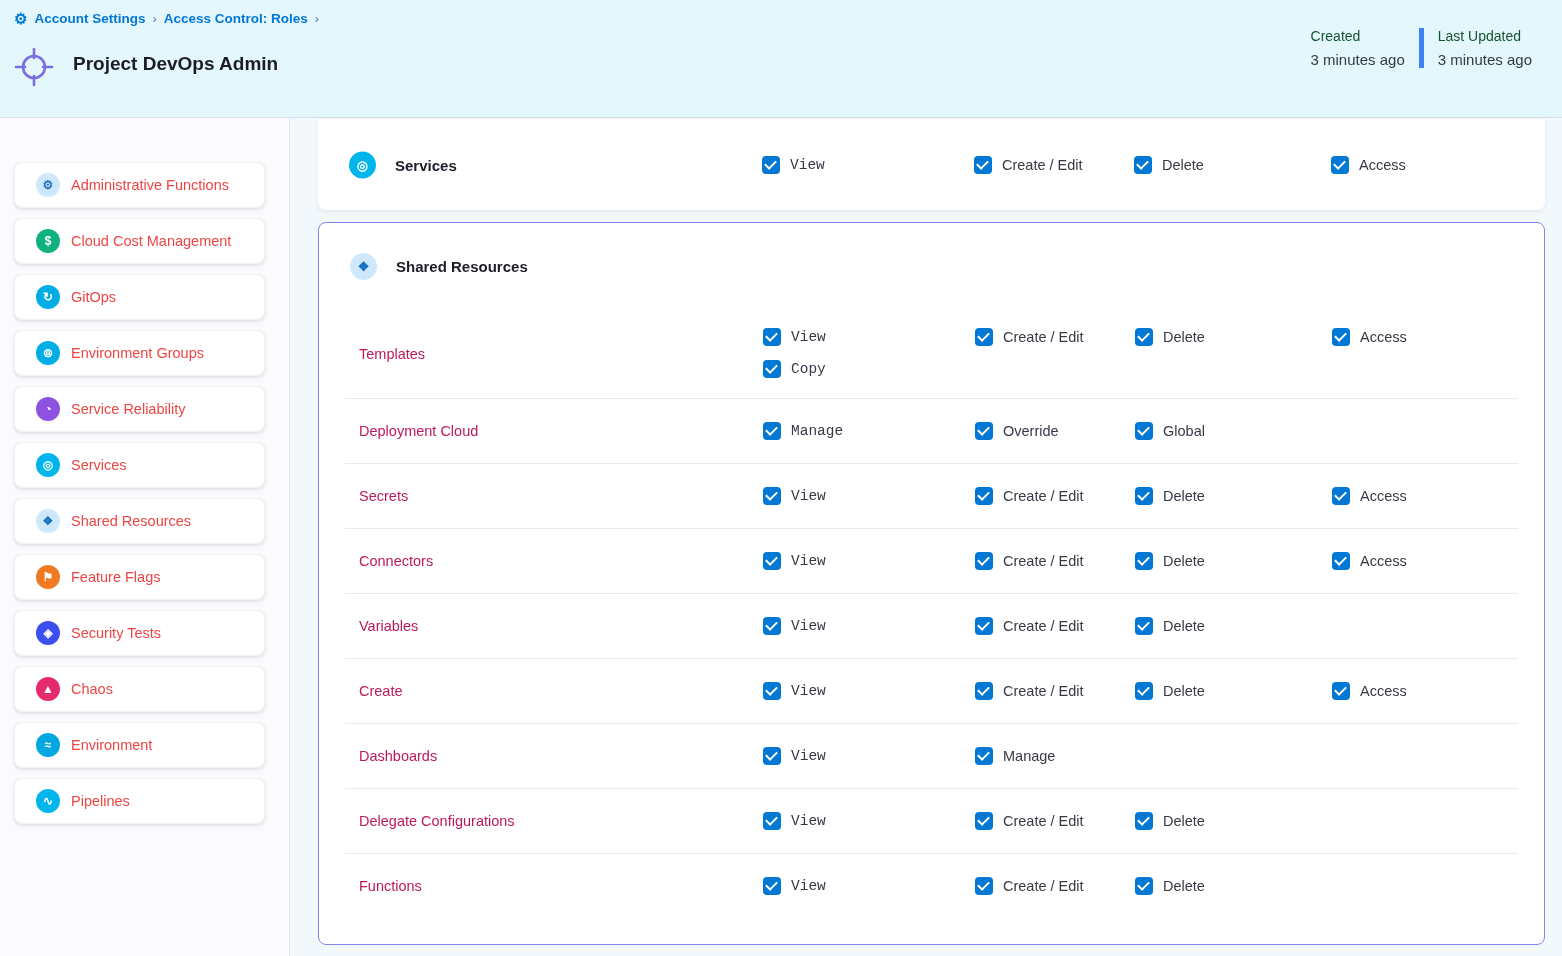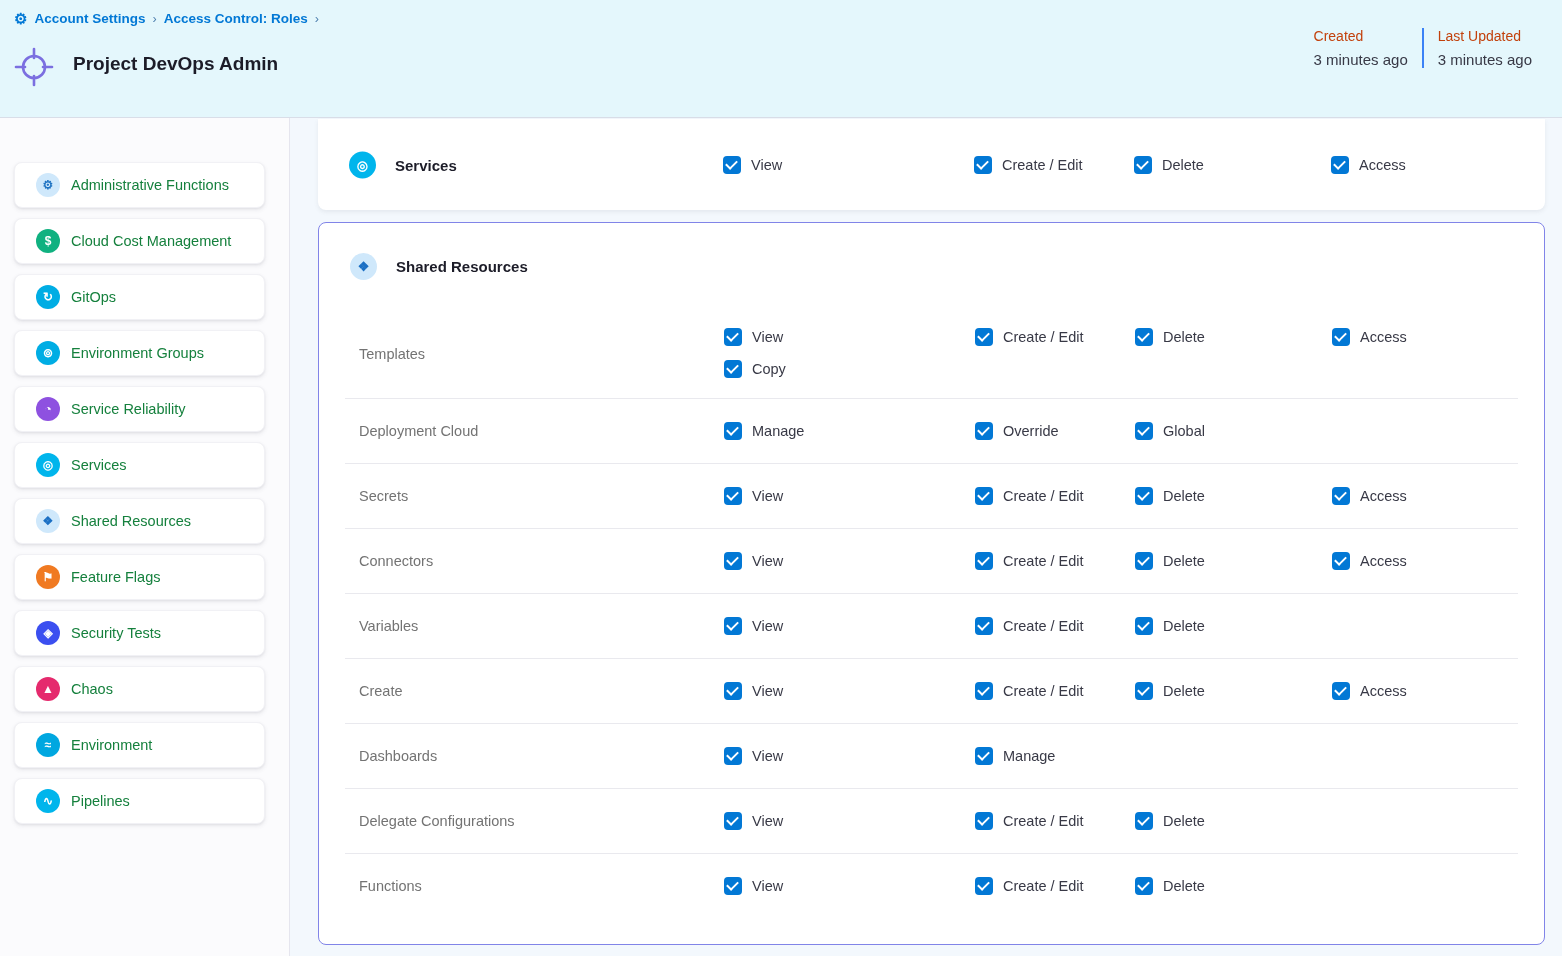--- a/index.html
+++ b/index.html
@@ -19,40 +19,40 @@
   }
   .crumb-gear { font-size:15px; line-height:1; color:#0278d5; }
   .crumb-link { cursor:pointer; }
   .crumb-sep { font-size:12.5px; color:#4d7fae; font-weight:400; }
   .title-icon { position:absolute; left:14px; top:45px; }
   .page-title {
     position:absolute; left:73px; top:53px; font-size:19px; font-weight:600; color:#1c1c28;
   }
   .meta { position:absolute; right:16px; top:28px; display:flex; }
   .meta-block { padding:0 14px; }
-  .meta-block.second { border-left:2px solid #3b82f6; }
-  .meta-label { font-size:14px; color:#c2410c; margin-bottom:7px; }
+  .meta-block.second { border-left:5px solid #3b82f6; }
+  .meta-label { font-size:14px; color:#14532d; margin-bottom:7px; }
   .meta-value { font-size:15px; color:#383946; }
   
   .sidebar {
     position:absolute; left:0; top:118px; width:290px; height:838px;
     background:#fbfbfd; border-right:1px solid #e5e5ee; padding-top:44px;
   }
   .side-card {
     width:251px; height:46px; margin:0 0 10px 14px; background:#ffffff;
     border-radius:8px; border:1px solid #f1f1f5;
     box-shadow:0 1px 2px rgba(40,41,61,.05), 0 2px 4px rgba(96,97,112,.12);
     display:flex; align-items:center; padding-left:21px; gap:11px; cursor:pointer;
   }
   .circle-icon {
     border-radius:50%; display:flex; align-items:center; justify-content:center;
     line-height:1; flex:none; font-weight:700;
   }
   .side-icon { width:24px; height:24px; font-size:12px; }
-  .side-label { font-size:14.5px; color:#15803d; font-weight:500; }
+  .side-label { font-size:14.5px; color:#ef4444; font-weight:500; }
   
   .svc-card {
     position:absolute; left:318px; top:119px; width:1227px; height:91px;
     background:#fff; border-radius:0 0 8px 8px;
     box-shadow:0 2px 4px rgba(96,97,112,.10);
   }
   .sr-panel {
     position:absolute; left:318px; top:222px; width:1227px; height:723px;
     background:#fff; border:1px solid #8184e8; border-radius:8px;
   }
@@ -62,28 +62,28 @@
   .panel-icon { width:27px; height:27px; font-size:13px; }
   .panel-title { font-size:15px; font-weight:700; color:#1c1c28; }
   .sr-rows { position:absolute; left:0; top:86px; width:100%; }
   .perm-row { position:relative; height:65px; }
   .perm-row.tall { height:89px; }
   .perm-row + .perm-row::before {
     content:''; position:absolute; left:26px; right:26px; top:0; height:1px; background:#e9e9ee;
   }
   .perm-label {
     position:absolute; left:40px; top:50%; transform:translateY(-50%);
-    font-size:14.5px; color:#737373;
+    font-size:14.5px; color:#be185d;
   }
   .pcol {
     position:absolute; top:50%; transform:translateY(-50%);
     display:flex; flex-direction:column; gap:14px;
   }
   .perm-row.tall .pcol { top:19px; transform:none; }
-  .pcol.c1 { left:405px; } .pcol.c2 { left:636px;margin-left:20px; } .pcol.c3 { left:816px; } .pcol.c4 { left:1013px;justify-content:flex-end; }
+  .pcol.c1 { left:444px;font-family:Liberation Mono, monospace; } .pcol.c2 { left:636px;margin-left:20px; } .pcol.c3 { left:816px; } .pcol.c4 { left:1013px;justify-content:flex-end; }
   .svc-card .pcol { top:50%; transform:translateY(-50%); }
   .cb-item { display:flex; align-items:center; gap:10px; height:18px; }
   .cb {
     width:18px; height:18px; background:#0278d5; border-radius:4px;
     position:relative; flex:none; cursor:pointer;
   }
   .cb::after {
     content:''; position:absolute; left:3px; top:4px; width:9px; height:5px;
     border-left:2.4px solid #fff; border-bottom:2.4px solid #fff; transform:rotate(-45deg);
   }

